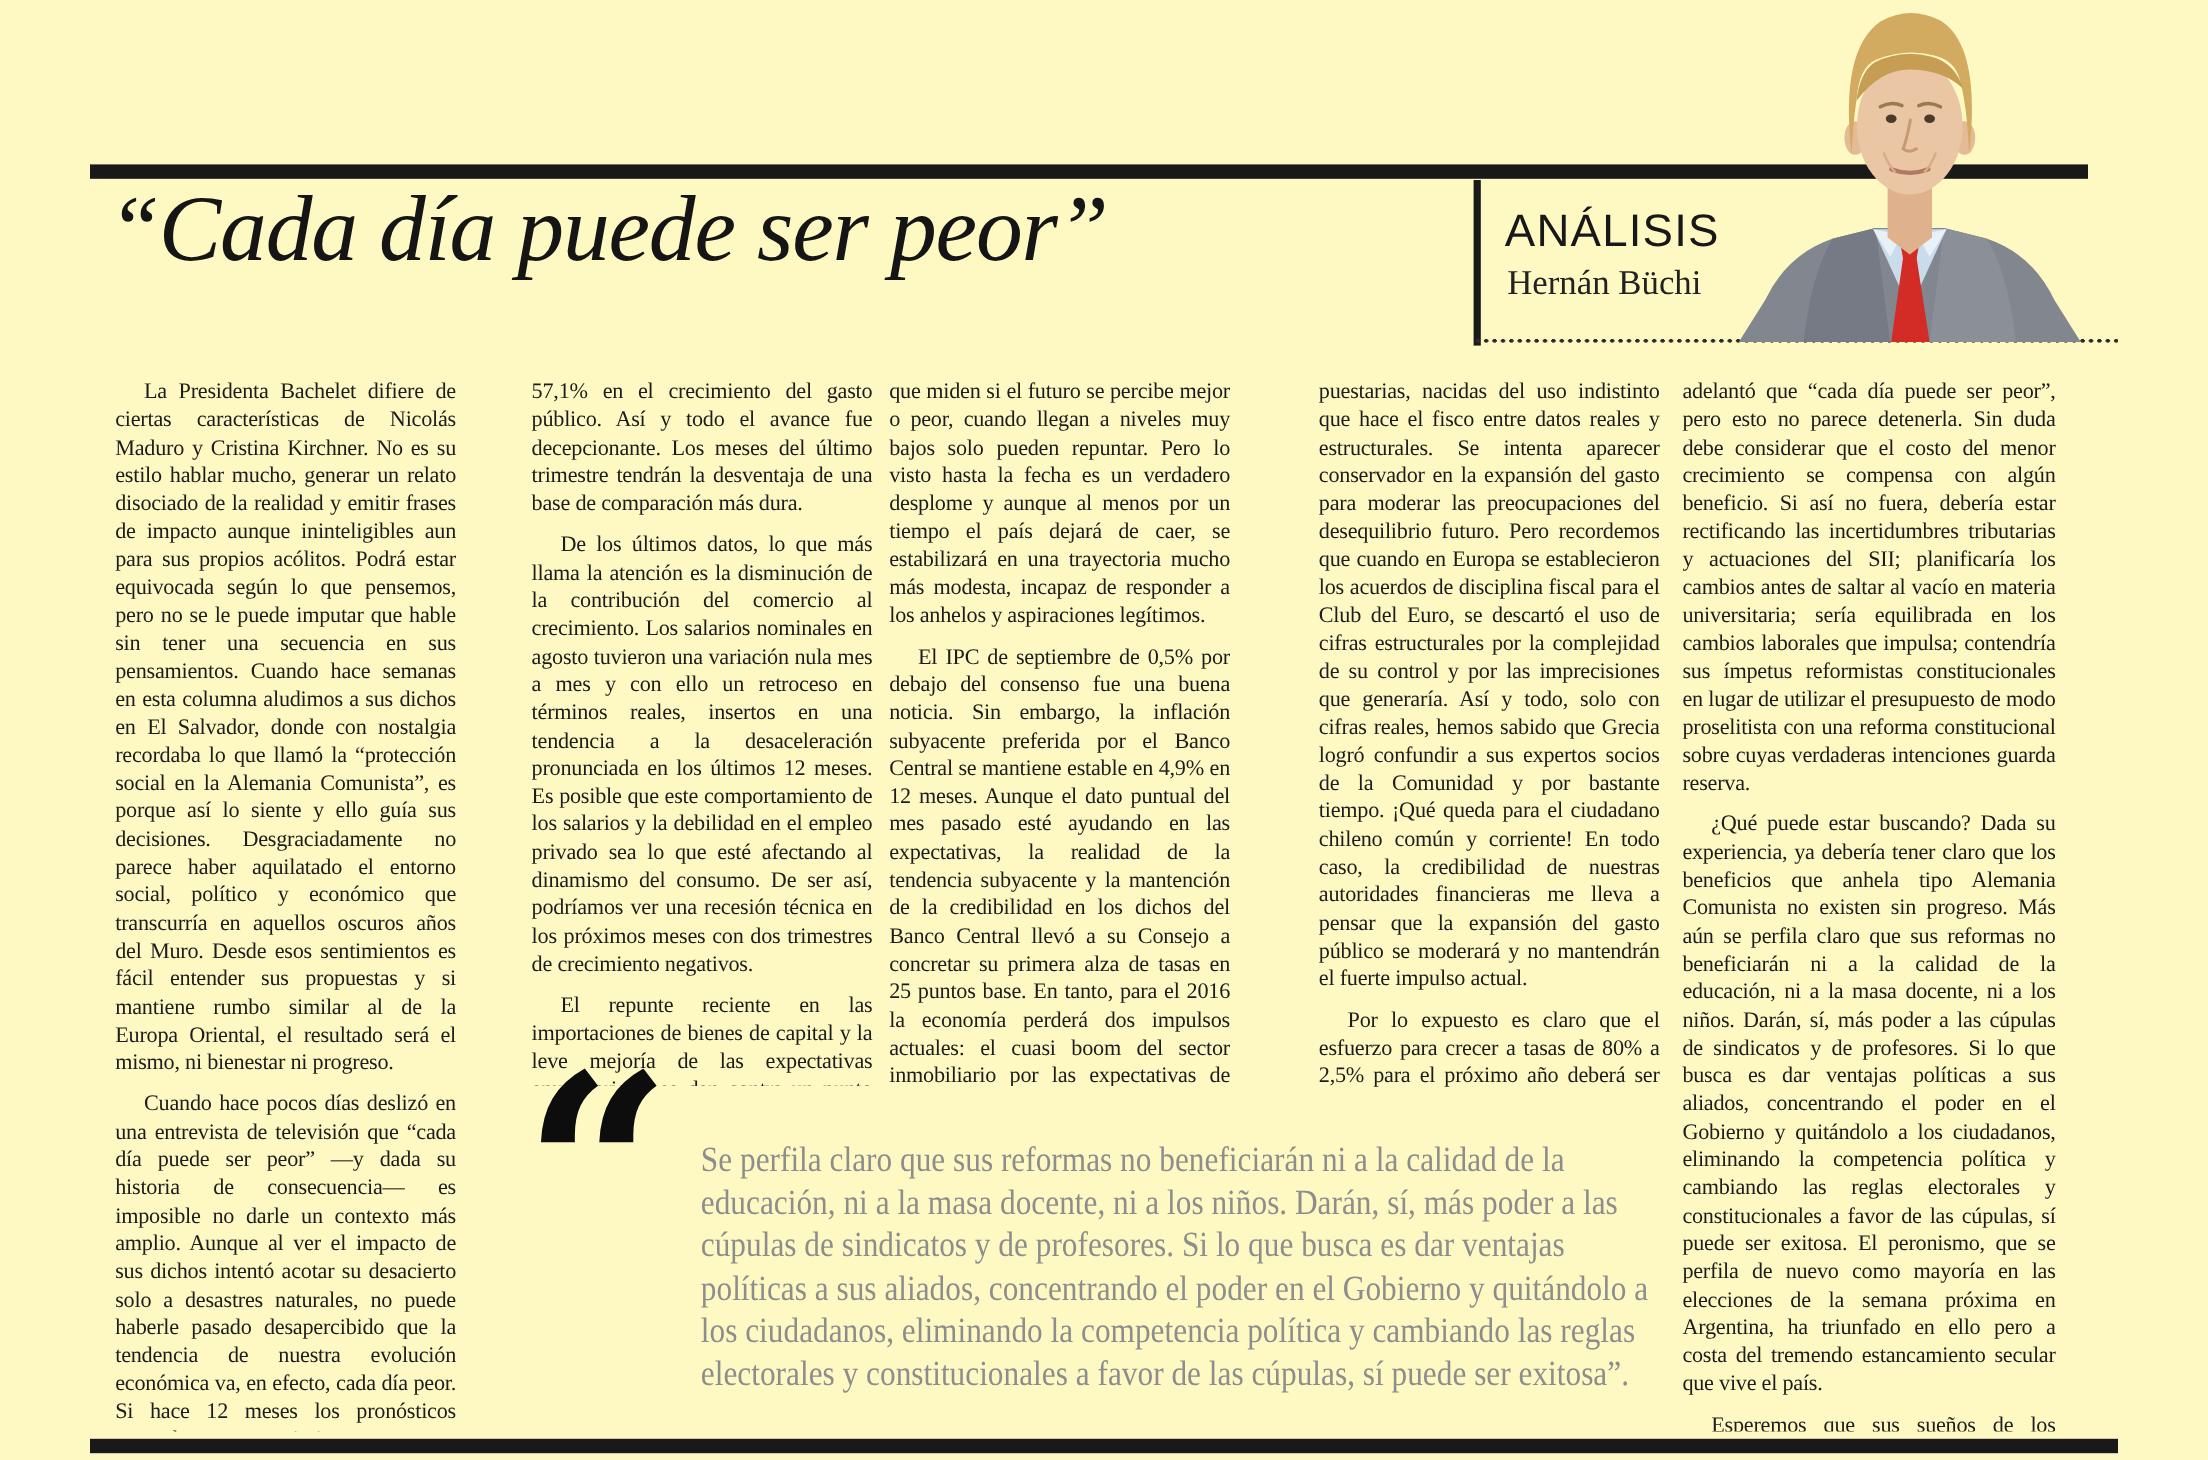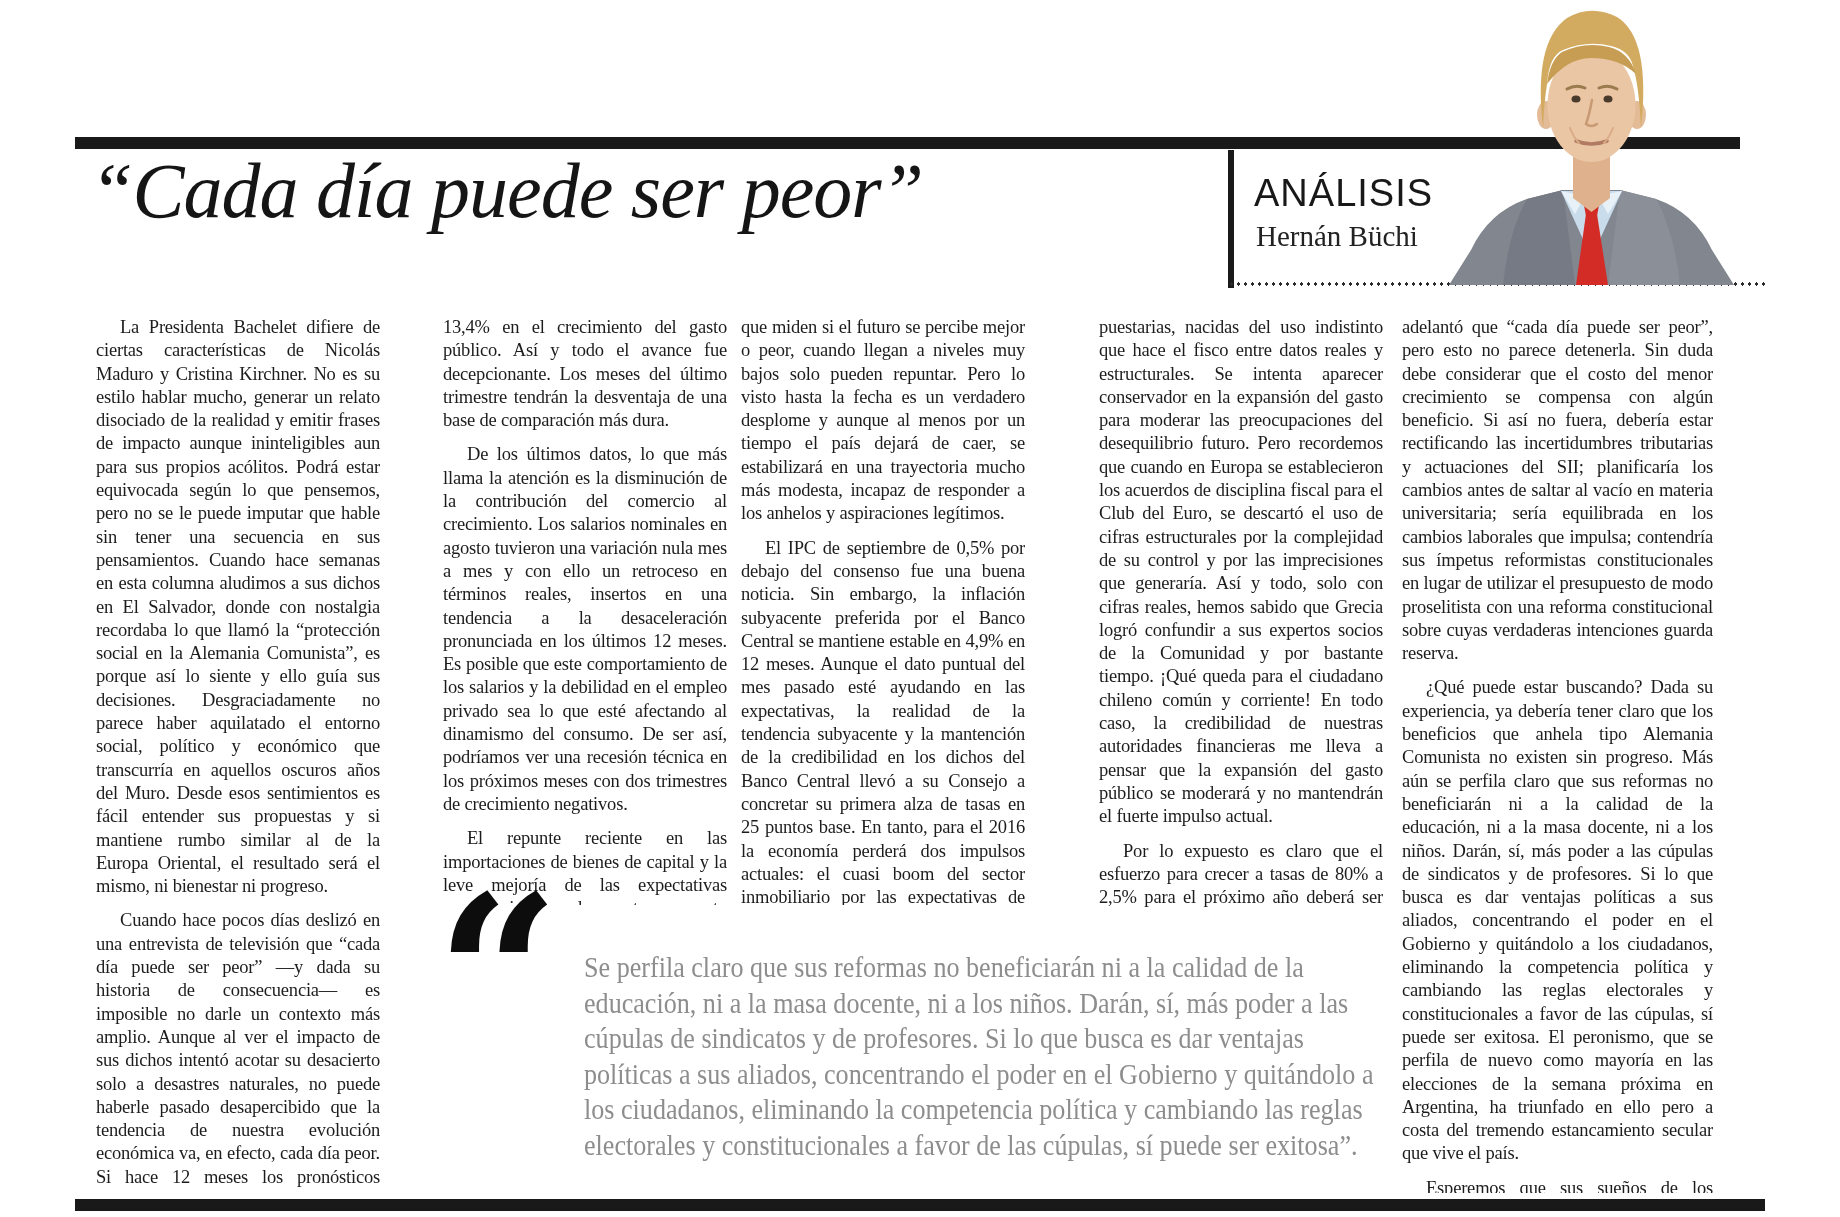--- a/index.html
+++ b/index.html
@@ -1,18 +1,18 @@
 <!DOCTYPE html>
 <html lang="es"><head>
 <meta charset="utf-8">
 <style>
   html,body{margin:0;padding:0;background:#e9e9e9;}
   .page{
     position:relative;width:1840px;height:1217px;margin:0 auto;
-    background:#ffffff;overflow:hidden;
+    background:#fef9c3;overflow:hidden;
     font-family:"Liberation Serif","DejaVu Serif",serif;color:#1c1c1c;
   }
   .top-rule{position:absolute;left:75px;top:137px;width:1665px;height:12px;background:#191919;z-index:1;}
   .bottom-rule{position:absolute;left:75px;top:1199px;width:1690px;height:12px;background:#191919;}
   .headline{
     position:absolute;left:90px;top:146px;margin:0;z-index:2;
     font-family:"Liberation Serif",serif;font-style:italic;font-weight:500;
     font-size:78px;letter-spacing:-1px;color:#151515;white-space:nowrap;
   }
   .section-bar{position:absolute;left:1228px;top:150px;width:6px;height:138px;background:#1a1a1a;}
@@ -103,21 +103,21 @@
       <path d="M127 128 Q131 138 136 143" stroke="#d9ab87" stroke-width="2" fill="none" stroke-linecap="round"></path>
       <path d="M170 128 Q166 138 161 143" stroke="#d9ab87" stroke-width="2" fill="none" stroke-linecap="round"></path>
     </svg>
   </div>
 
   <div class="col" style="left:85px;  width:306px; height:888px;">
       <p class="indent">La Presidenta Bachelet difiere de ciertas características de Nicolás Maduro y Cristina Kirchner. No es su estilo hablar mucho, generar un relato disociado de la realidad y emitir frases de impacto aunque ininteligibles aun para sus propios acólitos. Podrá estar equivocada según lo que pensemos, pero no se le puede imputar que hable sin tener una secuencia en sus pensamientos. Cuando hace semanas en esta columna aludimos a sus dichos en El Salvador, donde con nostalgia recordaba lo que llamó la “protección social en la Alemania Comunista”, es porque así lo siente y ello guía sus decisiones. Desgraciadamente no parece haber aquilatado el entorno social, político y económico que transcurría en aquellos oscuros años del Muro. Desde esos sentimientos es fácil entender sus propuestas y si mantiene rumbo similar al de la Europa Oriental, el resultado será el mismo, ni bienestar ni progreso.</p>
       <p class="indent">Cuando hace pocos días deslizó en una entrevista de televisión que “cada día puede ser peor” —y dada su historia de consecuencia— es imposible no darle un contexto más amplio. Aunque al ver el impacto de sus dichos intentó acotar su desacierto solo a desastres naturales, no puede haberle pasado desapercibido que la tendencia de nuestra evolución económica va, en efecto, cada día peor. Si hace 12 meses los pronósticos apuntaban a un crecimiento en torno a 3,5% para este año, en los últimos meses, primero Hacienda y luego el Banco Central le han puesto un techo de 2,5%. Pero el Imacec de agosto, de apenas 1,1%, hace que la tarea de empinarse incluso sobre el 2% no sea sencilla. Agosto contó con la ventaja de una base de comparación muy favorable, un día hábil adicional y un fuerte impulso de</p>
     </div>
   <div class="col" style="left:432px; width:306px; height:600px;">
-      <p>13,4% en el crecimiento del gasto público. Así y todo el avance fue decepcionante. Los meses del último trimestre tendrán la desventaja de una base de comparación más dura.</p>
+      <p>57,1% en el crecimiento del gasto público. Así y todo el avance fue decepcionante. Los meses del último trimestre tendrán la desventaja de una base de comparación más dura.</p>
       <p class="indent">De los últimos datos, lo que más llama la atención es la disminución de la contribución del comercio al crecimiento. Los salarios nominales en agosto tuvieron una variación nula mes a mes y con ello un retroceso en términos reales, insertos en una tendencia a la desaceleración pronunciada en los últimos 12 meses. Es posible que este comportamiento de los salarios y la debilidad en el empleo privado sea lo que esté afectando al dinamismo del consumo. De ser así, podríamos ver una recesión técnica en los próximos meses con dos trimestres de crecimiento negativos.</p>
       <p class="indent">El repunte reciente en las importaciones de bienes de capital y la leve mejoría de las expectativas empresariales se dan contra un punto de comparación muy deprimido. El nivel de importaciones de bienes de capital, en términos reales, ha caído tanto que es equivalente al del año 2008 —siete años atrás— y por ello pueden aparecer cifras positivas y, en el caso de las expectativas empresariales</p>
     </div>
   <div class="col" style="left:730px; width:306px; height:600px;">
       <p>que miden si el futuro se percibe mejor o peor, cuando llegan a niveles muy bajos solo pueden repuntar. Pero lo visto hasta la fecha es un verdadero desplome y aunque al menos por un tiempo el país dejará de caer, se estabilizará en una trayectoria mucho más modesta, incapaz de responder a los anhelos y aspiraciones legítimos.</p>
       <p class="indent">El IPC de septiembre de 0,5% por debajo del consenso fue una buena noticia. Sin embargo, la inflación subyacente preferida por el Banco Central se mantiene estable en 4,9% en 12 meses. Aunque el dato puntual del mes pasado esté ayudando en las expectativas, la realidad de la tendencia subyacente y la mantención de la credibilidad en los dichos del Banco Central llevó a su Consejo a concretar su primera alza de tasas en 25 puntos base. En tanto, para el 2016 la economía perderá dos impulsos actuales: el cuasi boom del sector inmobiliario por las expectativas de aplicación del IVA a la construcción y los créditos a muy baja tasa y largo plazo, y el efecto de la expansión fiscal que deberá moderarse.</p>
     </div>
   <div class="col" style="left:1088px;width:306px; height:602px;">
       <p>puestarias, nacidas del uso indistinto que hace el fisco entre datos reales y estructurales. Se intenta aparecer conservador en la expansión del gasto para moderar las preocupaciones del desequilibrio futuro. Pero recordemos que cuando en Europa se establecieron los acuerdos de disciplina fiscal para el Club del Euro, se descartó el uso de cifras estructurales por la complejidad de su control y por las imprecisiones que generaría. Así y todo, solo con cifras reales, hemos sabido que Grecia logró confundir a sus expertos socios de la Comunidad y por bastante tiempo. ¡Qué queda para el ciudadano chileno común y corriente! En todo caso, la credibilidad de nuestras autoridades financieras me lleva a pensar que la expansión del gasto público se moderará y no mantendrán el fuerte impulso actual.</p>
       <p class="indent">Por lo expuesto es claro que el esfuerzo para crecer a tasas de 80% a 2,5% para el próximo año deberá ser muy importante y que esta situación no puede serle ajena a la Presidenta.</p>

